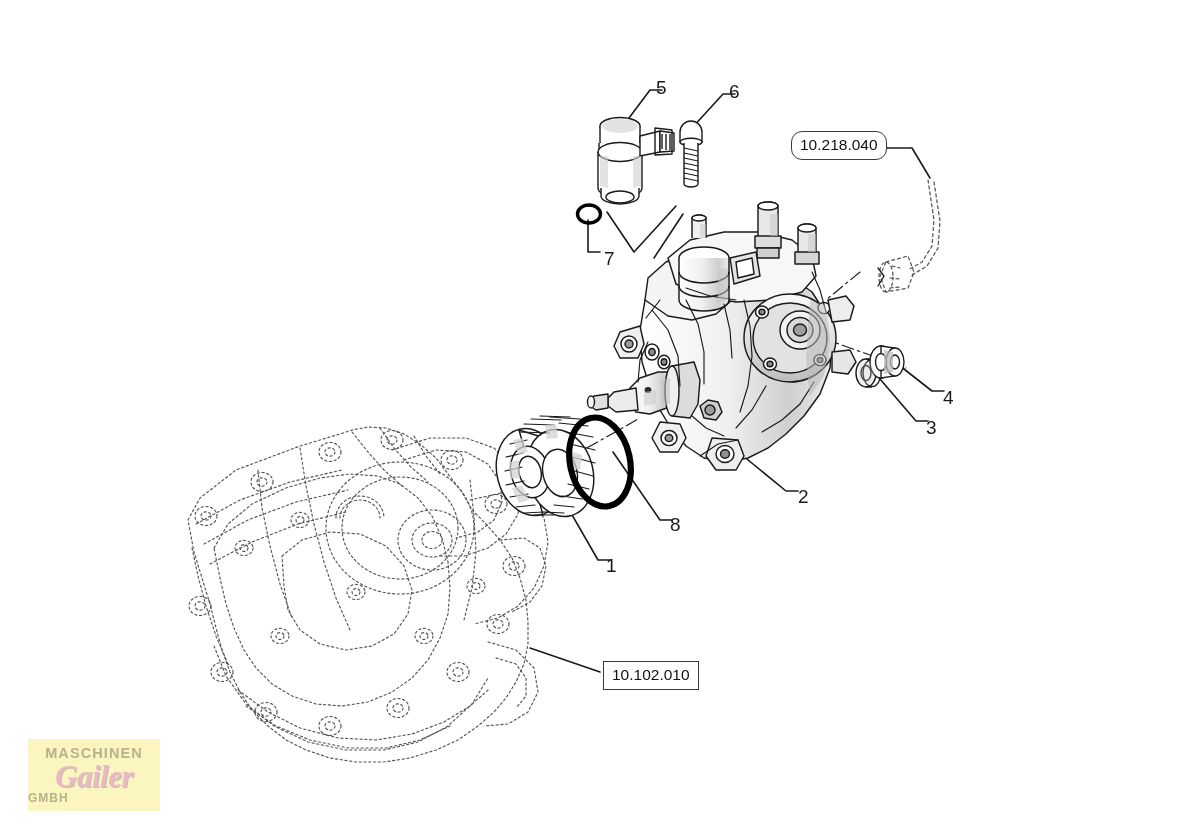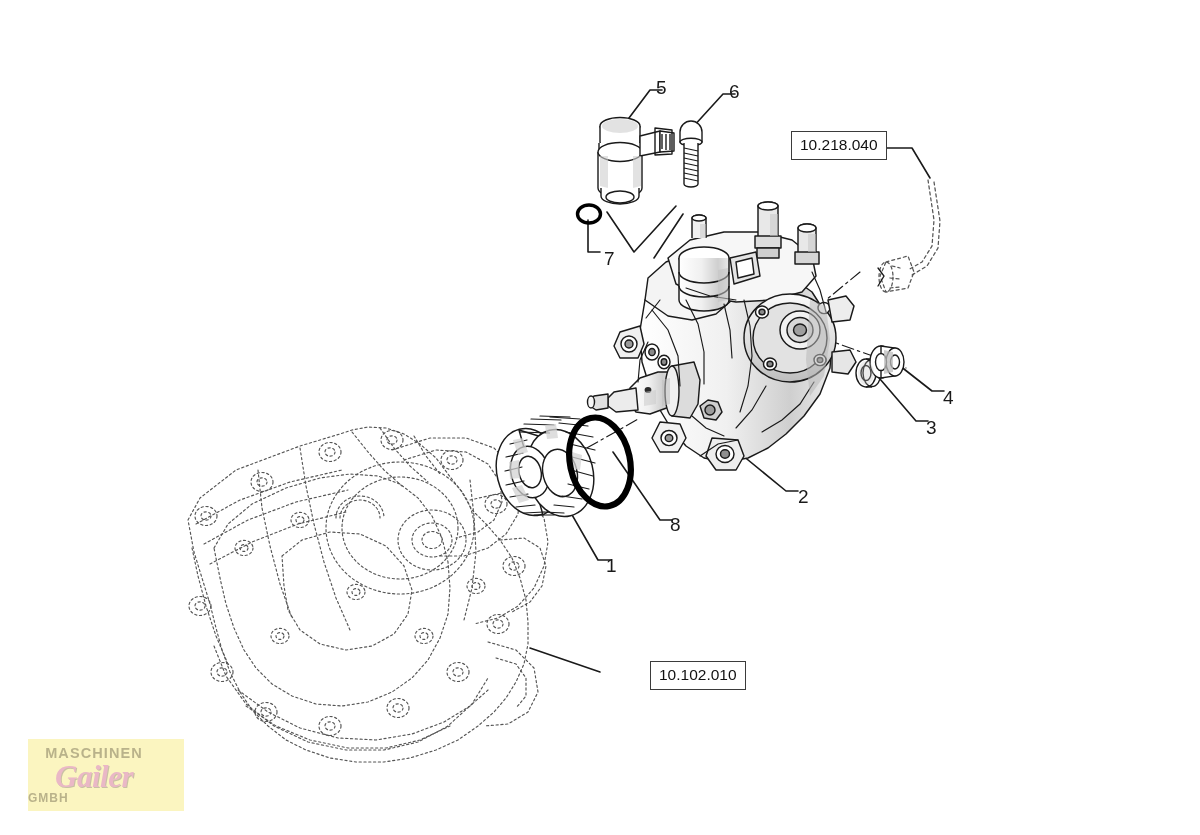--- a/index.html
+++ b/index.html
@@ -22,21 +22,21 @@
   .refbox{
     position:absolute;border:1.6px solid #3b3b3b;background:#ffffff;
     font-size:15.5px;line-height:15.5px;color:#111;
     padding:5px 8px 6px 8px;white-space:nowrap;
     font-family:"Liberation Sans", sans-serif;
     box-shadow:0 0 0 0 rgba(0,0,0,0);
   }
   
   #logo{
     position:absolute;left:28px;top:739px;width:132px;height:72px;
-    background:#fbf5c0;overflow:hidden;padding-left:24px;
+    background:#fbf5c0;overflow:hidden;
   }
   #logo .lg-top{
     position:absolute;left:0;top:6px;width:132px;text-align:center;
     font-size:14.5px;letter-spacing:1.1px;font-weight:700;color:#b9b28a;
     font-family:"Liberation Sans", sans-serif;
   }
   #logo .lg-script{
     position:absolute;left:0;top:20px;width:132px;text-align:center;
     font-size:31px;font-style:italic;font-weight:700;color:#eab8c6;
     font-family:"Liberation Serif", serif;letter-spacing:-0.5px;
@@ -467,22 +467,22 @@
 
   <div class="callout" style="left:606px;top:556px;">1</div>
   <div class="callout" style="left:798px;top:487px;">2</div>
   <div class="callout" style="left:926px;top:418px;">3</div>
   <div class="callout" style="left:943px;top:388px;">4</div>
   <div class="callout" style="left:656px;top:78px;">5</div>
   <div class="callout" style="left:729px;top:82px;">6</div>
   <div class="callout" style="left:604px;top:249px;">7</div>
   <div class="callout" style="left:670px;top:515px;">8</div>
 
-  <div class="refbox" style="left:791px;top:131px;">10.218.040</div>
-  <div class="refbox" style="left:603px;top:661px;margin-left:47px;">10.102.010</div>
+  <div class="refbox" style="left:791px;top:131px;border-radius:11px;">10.218.040</div>
+  <div class="refbox" style="left:603px;top:661px;">10.102.010</div>
 
   <div id="logo">
     <div class="lg-top">MASCHINEN</div>
     <div class="lg-script">Gailer</div>
     <div class="lg-bot">GMBH</div>
   </div>
 
 </div>
 
 </body></html>

